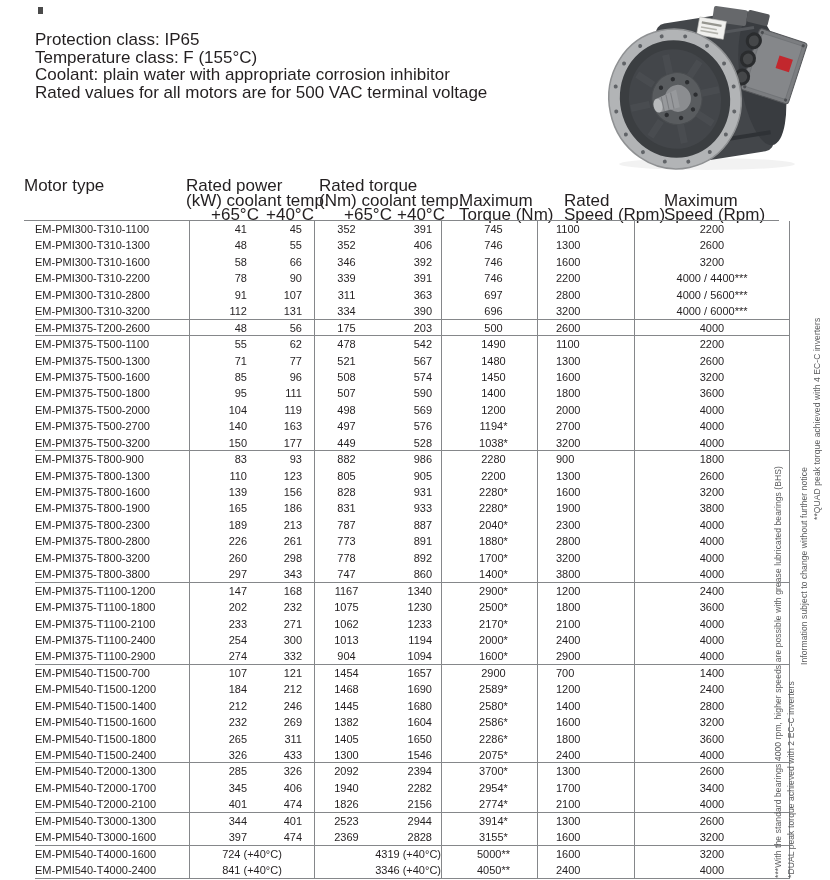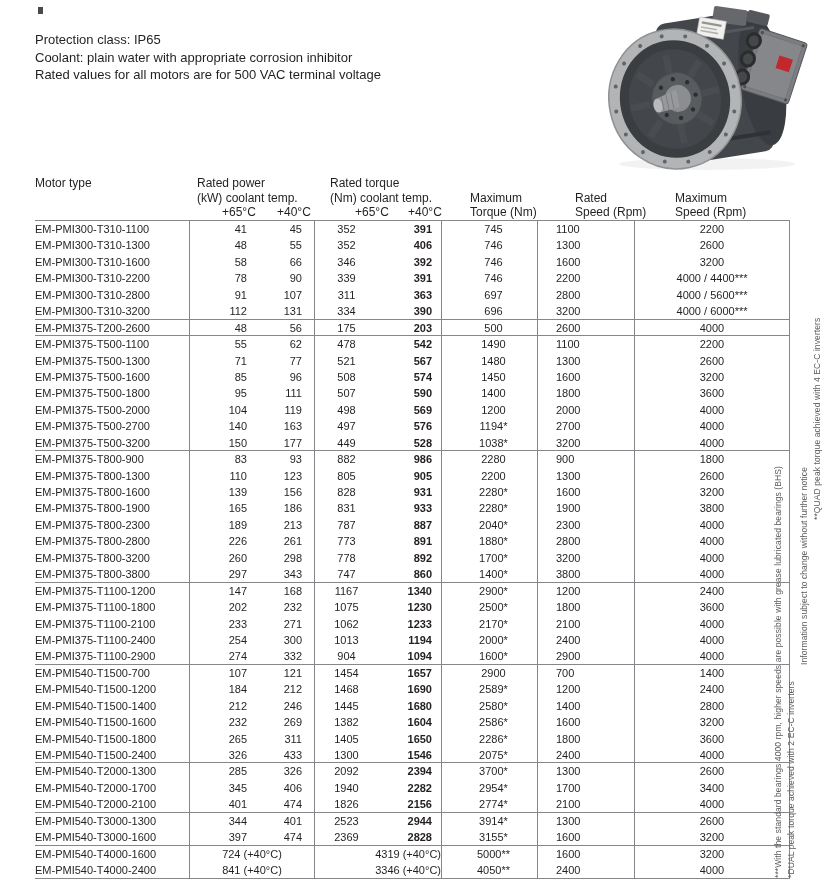--- a/index.html
+++ b/index.html
@@ -6,38 +6,38 @@
     --ink:#231f20;
     --line:#85878a;
     --gray:#5a5b5d;
   }
   html,body{margin:0;padding:0;background:#fff;}
   .page{
     position:relative;width:830px;height:880px;background:#ffffff;
     font-family:"Liberation Sans",sans-serif;color:var(--ink);overflow:hidden;
   }
   .corner-mark{position:absolute;left:38px;top:7px;width:5px;height:7px;background:#4a4a4a;}
-  .intro{position:absolute;left:35px;top:31px;font-size:13px;line-height:17.5px;white-space:nowrap;}
+  .intro{position:absolute;left:35px;top:31px;font-size:17px;line-height:17.5px;white-space:nowrap;}
   .motor-photo{position:absolute;left:595px;top:4px;width:220px;height:170px;}
 
-  .thead{position:absolute;left:35px;top:174px;width:755px;height:47px;font-size:12px;}
+  .thead{position:absolute;left:24px;top:174px;width:755px;height:47px;font-size:17px;}
   .thead::after{content:"";position:absolute;left:0;right:0;bottom:0;height:1px;background:var(--line);}
   .thead .h{position:absolute;white-space:nowrap;}
 
   .tbody{position:absolute;left:35px;top:221px;width:755px;}
   .group{position:relative;}
   .group::after{content:"";position:absolute;left:0;right:0;bottom:0;height:1px;background:var(--line);}
   .row{display:flex;height:16.45px;font-size:11px;}
   .cell{box-sizing:border-box;line-height:16.45px;white-space:nowrap;}
   .c-name{width:155px;text-align:left;border-right:1px solid var(--line);}
   .c-p65{width:57px;text-align:right;}
   .c-p40{width:55px;text-align:right;}
   .c-padA{width:13px;border-right:1px solid var(--line);}
   .c-t65{width:63px;text-align:center;}
-  .c-t40{width:54px;text-align:right;font-weight:bold;}
+  .c-t40{width:54px;text-align:right;}
   .c-padB{width:10px;border-right:1px solid var(--line);}
   .c-maxt{width:96px;text-align:center;border-right:1px solid var(--line);padding-left:8px;}
   .c-rsp{width:97px;text-align:left;border-right:1px solid var(--line);padding-left:18px;}
   .c-msp{width:155px;text-align:center;border-right:1px solid var(--line);}
   .c-pspan{width:125px;text-align:center;border-right:1px solid var(--line);}
   .c-tspan{width:127px;text-align:right;border-right:1px solid var(--line);}
 
   .fn{
     position:absolute;transform-origin:0 0;transform:rotate(-90deg);
     font-size:8.5px;color:var(--gray);white-space:nowrap;letter-spacing:0.1px;
@@ -49,20 +49,21 @@
 </style>
 </head>
 <body>
 
 <div class="page">
 
   <div class="corner-mark"></div>
 
   <div class="intro">
     <div>Protection class: IP65</div>
+    <div>Temperature class: F (155°C)</div>
     <div>Coolant: plain water with appropriate corrosion inhibitor</div>
     <div>Rated values for all motors are for 500 VAC terminal voltage</div>
   </div>
 
   <div class="motor-photo">
     <svg viewBox="0 0 220 170" width="220" height="170">
       <ellipse cx="112" cy="160" rx="88" ry="6" fill="#000000" opacity="0.05"></ellipse>
 
       <g transform="rotate(-9 110 85)">
         <rect x="70" y="14" width="100" height="142" rx="10" fill="#43464a"></rect>

